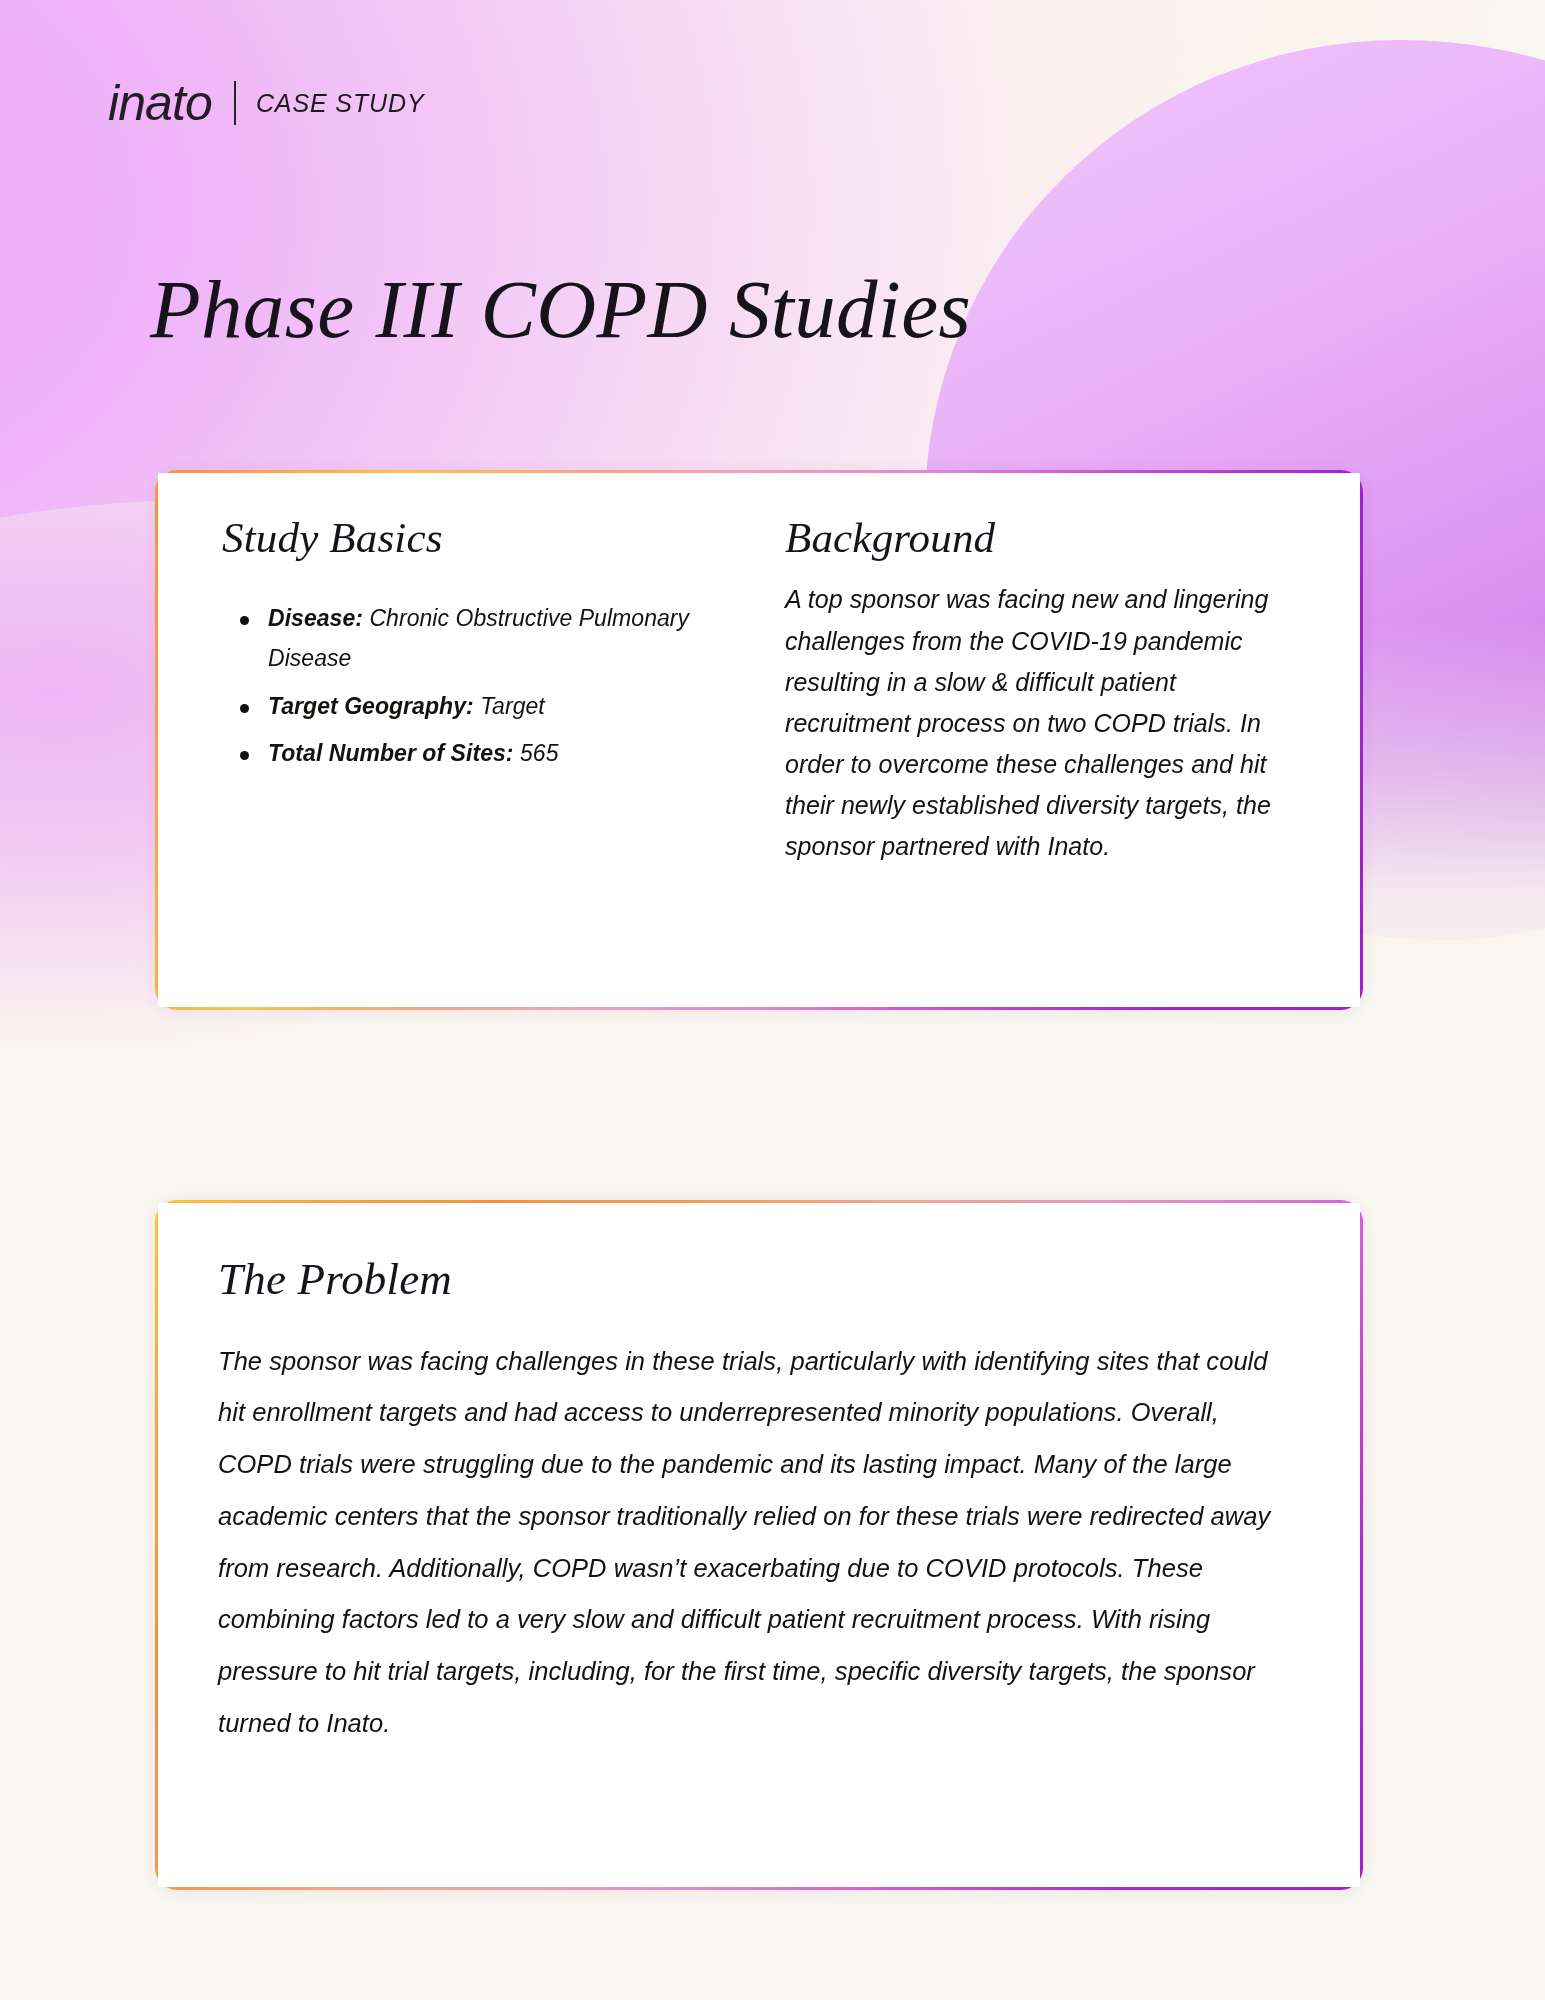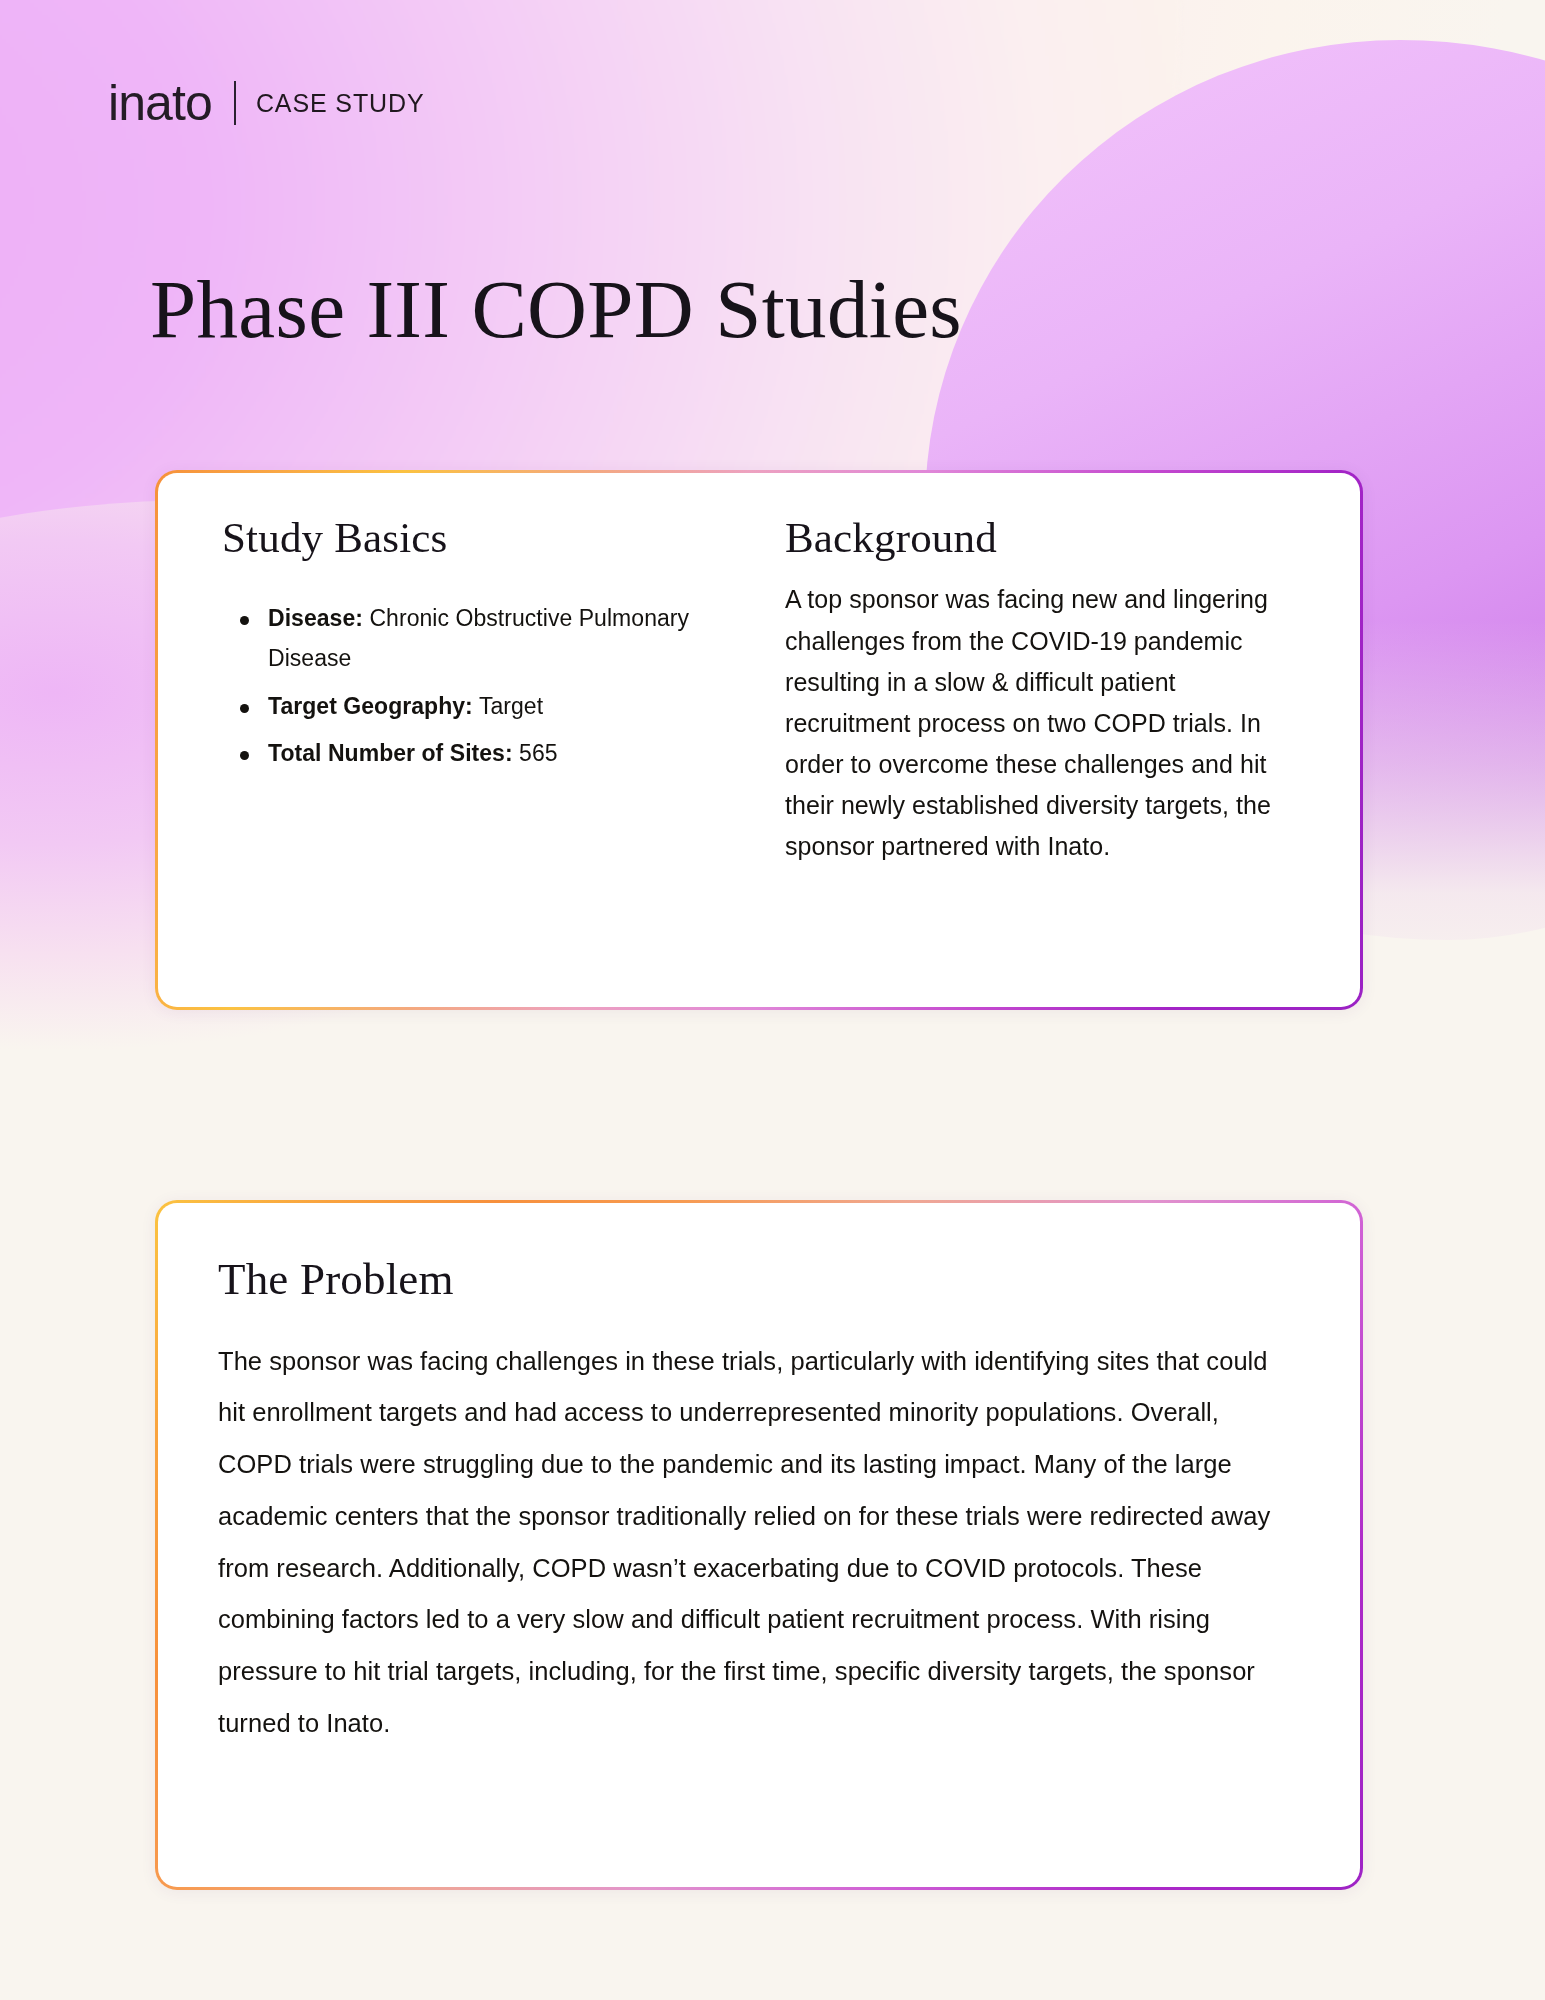--- a/index.html
+++ b/index.html
@@ -106,20 +106,21 @@
       rgba(249,245,239,0.55) 80%,
       rgba(249,245,239,0) 100%);
   }
 
   
   #page {
     position: relative;
     z-index: 2;
     width: 1545px;
     height: 2000px;
+    font-style: italic;
   }
 
   
   .brand {
     position: absolute;
     left: 108px;
     top: 78px;
     display: flex;
     align-items: center;
     height: 50px;
@@ -163,21 +164,21 @@
 
   
   .card {
     position: absolute;
     border-radius: 22px;
     padding: 3px;
     box-shadow: 0 2px 16px rgba(90, 40, 110, 0.07);
   }
   .card-inner {
     background: #ffffff;
-    border-radius: 19px;
+    border-radius: 2px;
     width: 100%;
     height: 100%;
     overflow: hidden;
   }
 
   
   #card-study {
     left: 155px;
     top: 470px;
     width: 1208px;

